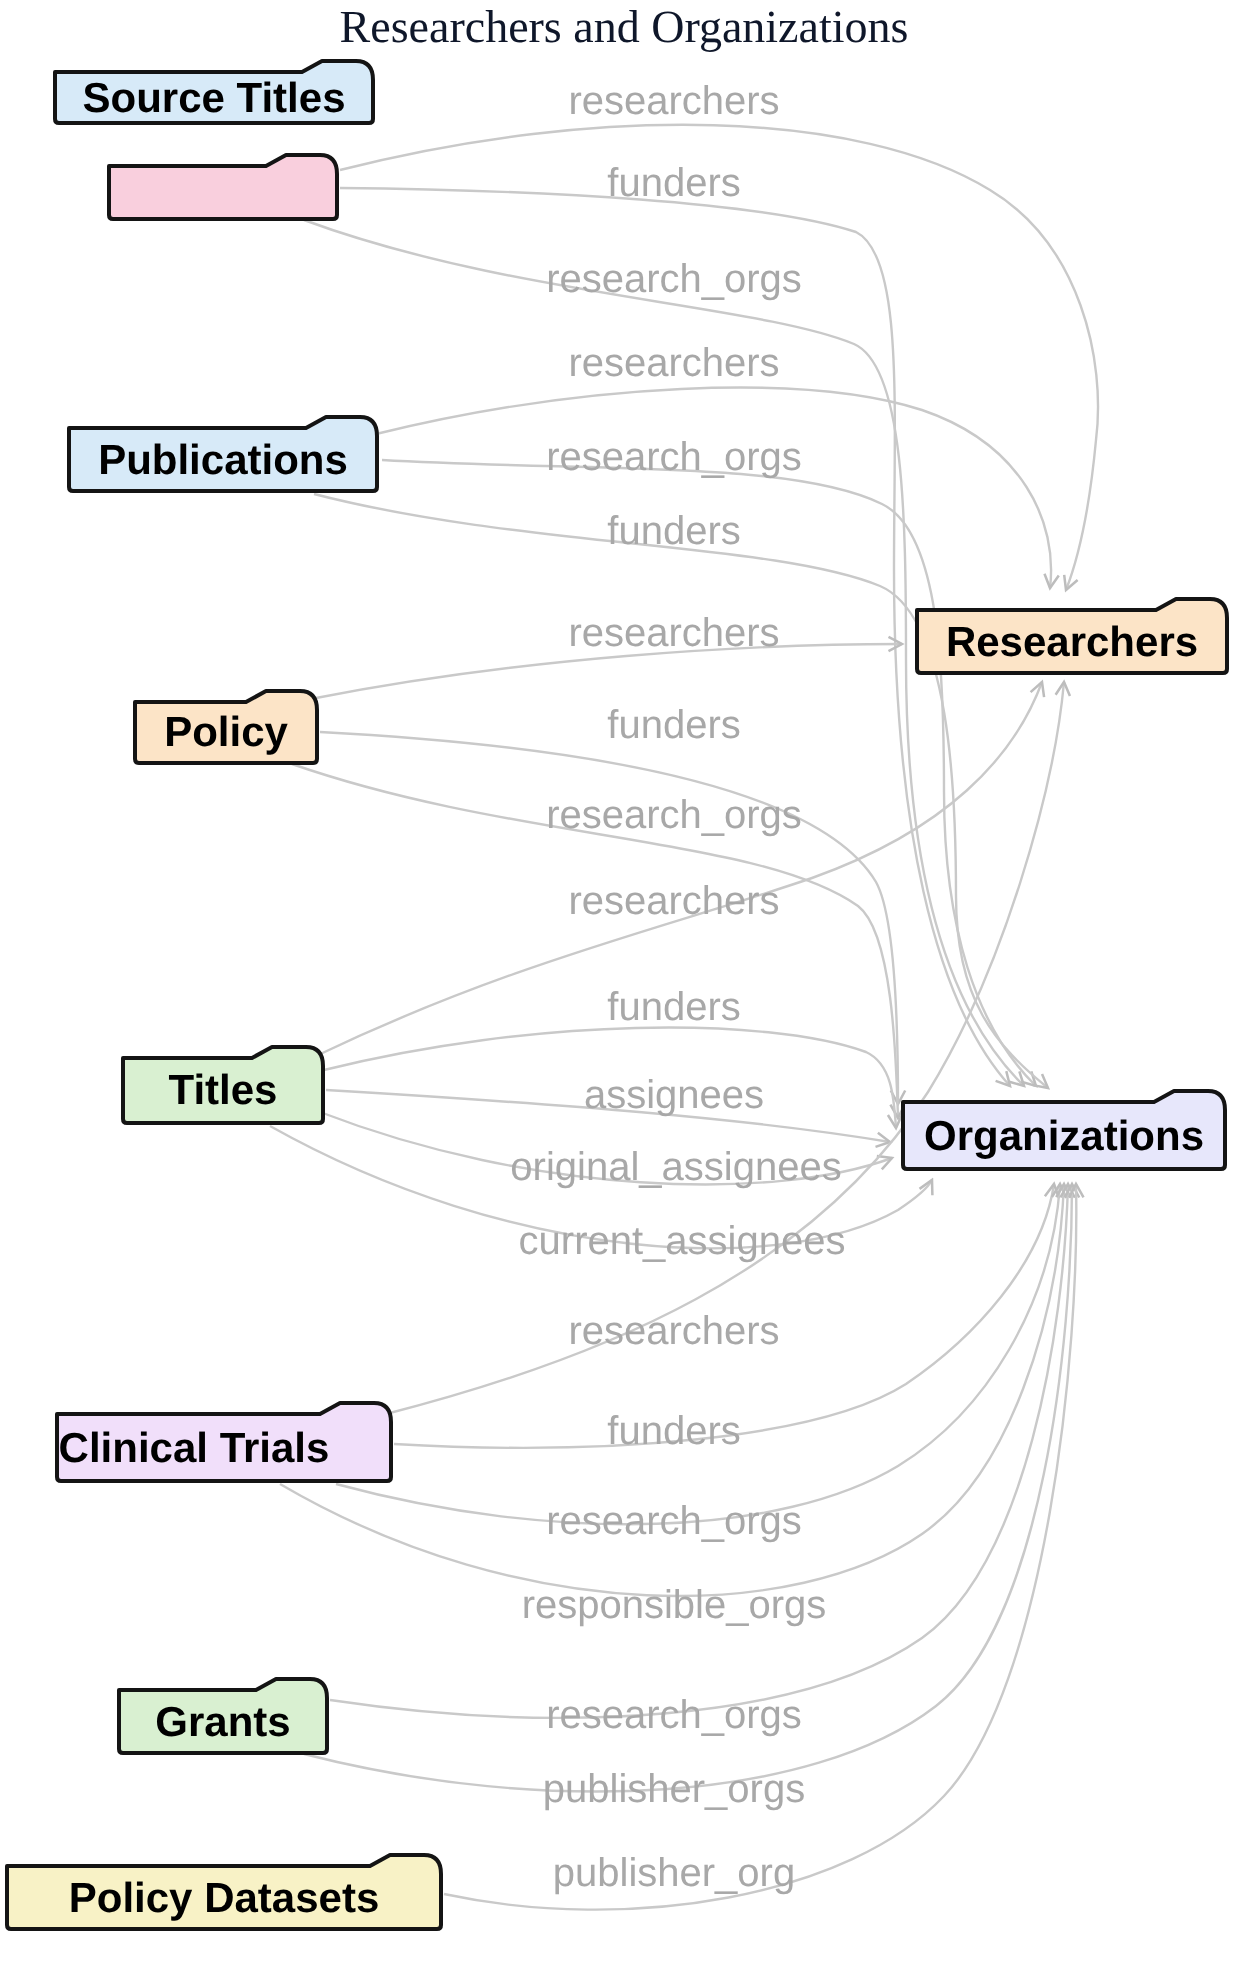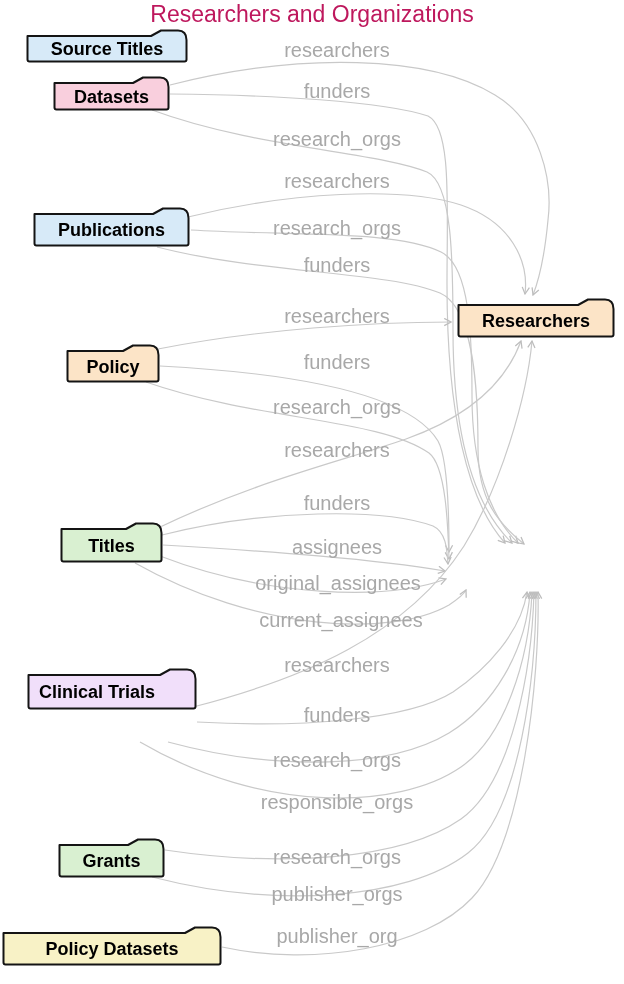--- a/index.html
+++ b/index.html
@@ -1,29 +1,29 @@
 <!DOCTYPE html>
 <html><head>
 <meta charset="utf-8">
 <style>
   html,body{margin:0;padding:0;background:#ffffff;}
   #stage{position:relative;width:624px;height:984px;background:#ffffff;overflow:hidden;
          font-family:"Liberation Sans",sans-serif;}
   .title{position:absolute;top:1px;left:0;right:0;text-align:center;
-         font-size:23px;color:#be185d;letter-spacing:0;}
+         font-size:23px;color:#0f172a;letter-spacing:0;font-family:Liberation Serif, serif;}
   #edge-layer{position:absolute;left:0;top:0;}
   #edge-layer path.edge{fill:none;stroke:#c9c9c9;stroke-width:1.2;}
   #edge-layer text.elabel{fill:#a8a8a8;font-size:20px;text-anchor:middle;
          font-family:"Liberation Sans",sans-serif;}
   .node{position:absolute;}
   .node svg{position:absolute;left:0;top:0;overflow:visible;}
   .node .folder{stroke:#141414;stroke-width:2;stroke-linejoin:round;}
   .node .nlabel{position:absolute;left:0;right:0;top:7px;bottom:0;
          display:flex;align-items:center;justify-content:center;
-         font-weight:bold;font-size:18px;color:#000;white-space:nowrap;}
+         font-weight:bold;font-size:21px;color:#000;white-space:nowrap;}
 </style>
 </head>
 <body>
 
 <div id="stage">
 
   <div class="title">Researchers and Organizations</div>
 
   <svg id="edge-layer" width="624" height="984">
     <defs>
@@ -84,41 +84,40 @@
   <div class="node" style="left:26px;top:29px;width:162px;height:34px">
     <svg width="162" height="34" viewBox="0 0 162 34">
         <path class="folder" fill="#d7eaf8" d="M1.5 7 L125 7 L135 1.5 L152 1.5 Q160.5 1.5 160.5 11 L160.5 30.5 Q160.5 32.5 158.5 32.5 L3.5 32.5 Q1.5 32.5 1.5 30.5 Z"></path>
       </svg>
     <span class="nlabel">Source Titles</span>
   </div>
   <div class="node" style="left:53px;top:76px;width:117px;height:35px">
     <svg width="117" height="35" viewBox="0 0 117 35">
         <path class="folder" fill="#f9cfdd" d="M1.5 7 L80 7 L90 1.5 L107 1.5 Q115.5 1.5 115.5 11 L115.5 31.5 Q115.5 33.5 113.5 33.5 L3.5 33.5 Q1.5 33.5 1.5 31.5 Z"></path>
       </svg>
-    <span class="nlabel">Datasets</span>
   </div>
   <div class="node" style="left:33px;top:207px;width:157px;height:40px">
     <svg width="157" height="40" viewBox="0 0 157 40">
         <path class="folder" fill="#d7eaf8" d="M1.5 7 L120 7 L130 1.5 L147 1.5 Q155.5 1.5 155.5 11 L155.5 36.5 Q155.5 38.5 153.5 38.5 L3.5 38.5 Q1.5 38.5 1.5 36.5 Z"></path>
       </svg>
     <span class="nlabel">Publications</span>
   </div>
   <div class="node" style="left:66px;top:344px;width:94px;height:39px">
     <svg width="94" height="39" viewBox="0 0 94 39">
         <path class="folder" fill="#fce4c7" d="M1.5 7 L57 7 L67 1.5 L84 1.5 Q92.5 1.5 92.5 11 L92.5 35.5 Q92.5 37.5 90.5 37.5 L3.5 37.5 Q1.5 37.5 1.5 35.5 Z"></path>
       </svg>
     <span class="nlabel">Policy</span>
   </div>
   <div class="node" style="left:60px;top:522px;width:103px;height:41px">
     <svg width="103" height="41" viewBox="0 0 103 41">
         <path class="folder" fill="#d9f0d1" d="M1.5 7 L66 7 L76 1.5 L93 1.5 Q101.5 1.5 101.5 11 L101.5 37.5 Q101.5 39.5 99.5 39.5 L3.5 39.5 Q1.5 39.5 1.5 37.5 Z"></path>
       </svg>
     <span class="nlabel">Titles</span>
   </div>
-  <div class="node" style="left:27px;top:668px;width:140px;height:42px">
+  <div class="node" style="left:27px;top:700px;width:140px;height:42px">
     <svg width="170" height="42" viewBox="0 0 170 42">
         <path class="folder" fill="#f1dffa" d="M1.5 7 L133 7 L143 1.5 L160 1.5 Q168.5 1.5 168.5 11 L168.5 38.5 Q168.5 40.5 166.5 40.5 L3.5 40.5 Q1.5 40.5 1.5 38.5 Z"></path>
       </svg>
     <span class="nlabel">Clinical Trials</span>
   </div>
   <div class="node" style="left:58px;top:838px;width:107px;height:40px">
     <svg width="107" height="40" viewBox="0 0 107 40">
         <path class="folder" fill="#d9f0d1" d="M1.5 7 L70 7 L80 1.5 L97 1.5 Q105.5 1.5 105.5 11 L105.5 36.5 Q105.5 38.5 103.5 38.5 L3.5 38.5 Q1.5 38.5 1.5 36.5 Z"></path>
       </svg>
     <span class="nlabel">Grants</span>
@@ -128,14 +127,20 @@
         <path class="folder" fill="#f8f2c6" d="M1.5 7 L183 7 L193 1.5 L210 1.5 Q218.5 1.5 218.5 11 L218.5 36.5 Q218.5 38.5 216.5 38.5 L3.5 38.5 Q1.5 38.5 1.5 36.5 Z"></path>
       </svg>
     <span class="nlabel">Policy Datasets</span>
   </div>
   <div class="node" style="left:457px;top:298px;width:158px;height:40px">
     <svg width="158" height="40" viewBox="0 0 158 40">
         <path class="folder" fill="#fce4c7" d="M1.5 7 L121 7 L131 1.5 L148 1.5 Q156.5 1.5 156.5 11 L156.5 36.5 Q156.5 38.5 154.5 38.5 L3.5 38.5 Q1.5 38.5 1.5 36.5 Z"></path>
       </svg>
     <span class="nlabel">Researchers</span>
   </div>
+  <div class="node" style="left:450px;top:544px;width:164px;height:42px">
+    <svg width="164" height="42" viewBox="0 0 164 42">
+        <path class="folder" fill="#e7e7fb" d="M1.5 7 L127 7 L137 1.5 L154 1.5 Q162.5 1.5 162.5 11 L162.5 38.5 Q162.5 40.5 160.5 40.5 L3.5 40.5 Q1.5 40.5 1.5 38.5 Z"></path>
+      </svg>
+    <span class="nlabel">Organizations</span>
+  </div>
 
 </div>
 
 </body></html>

